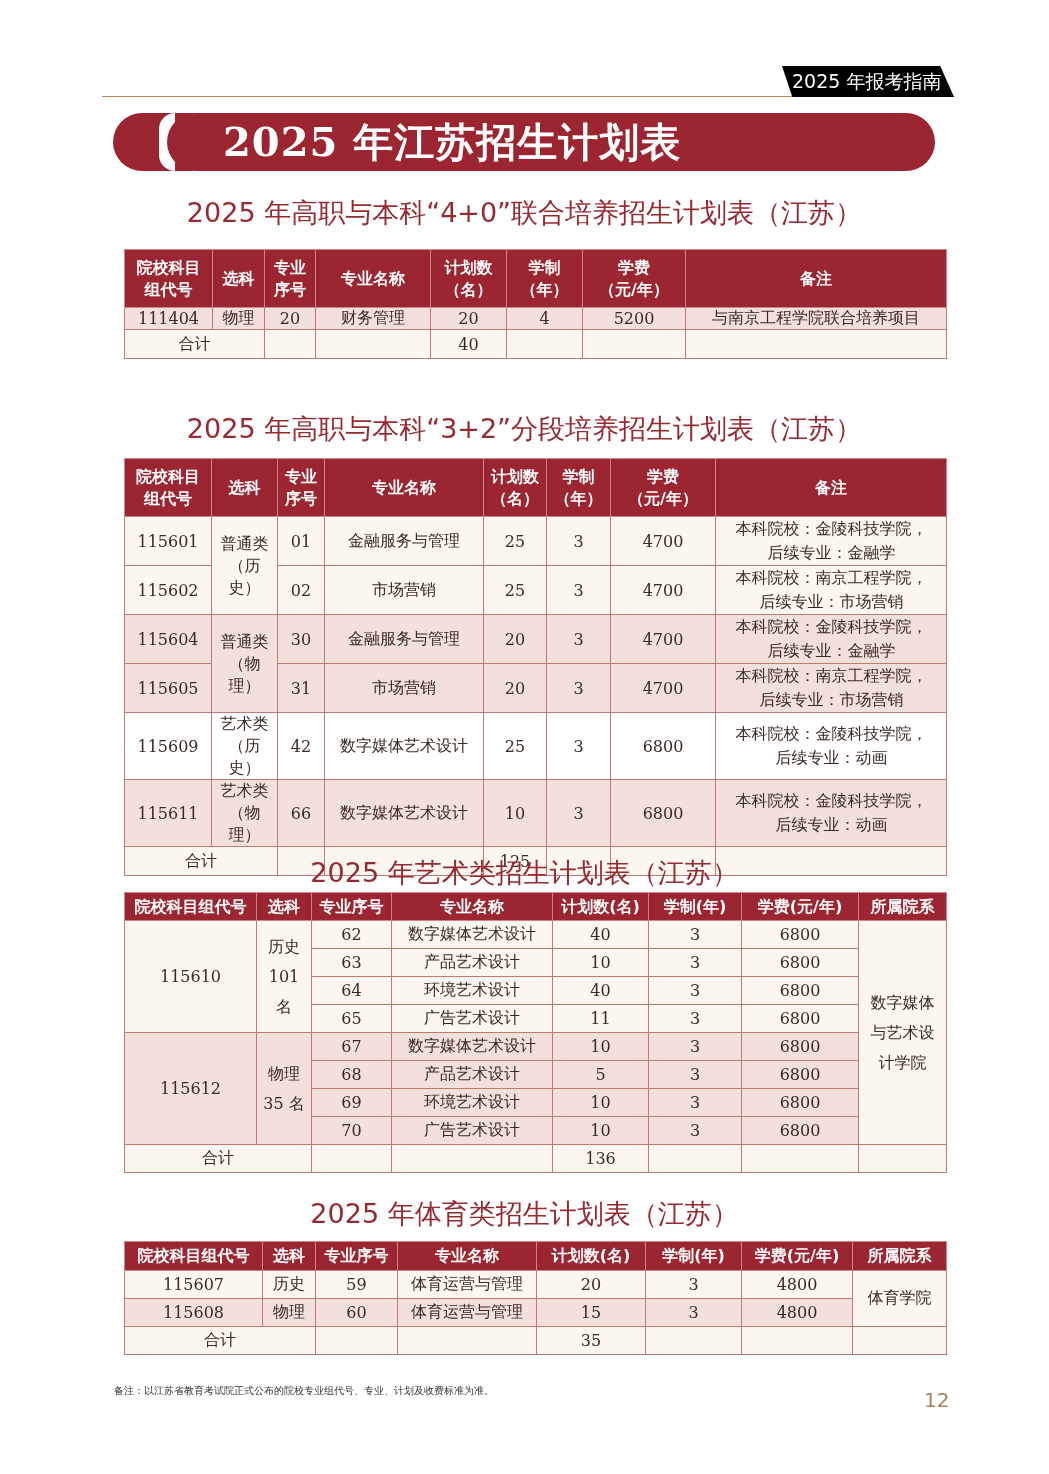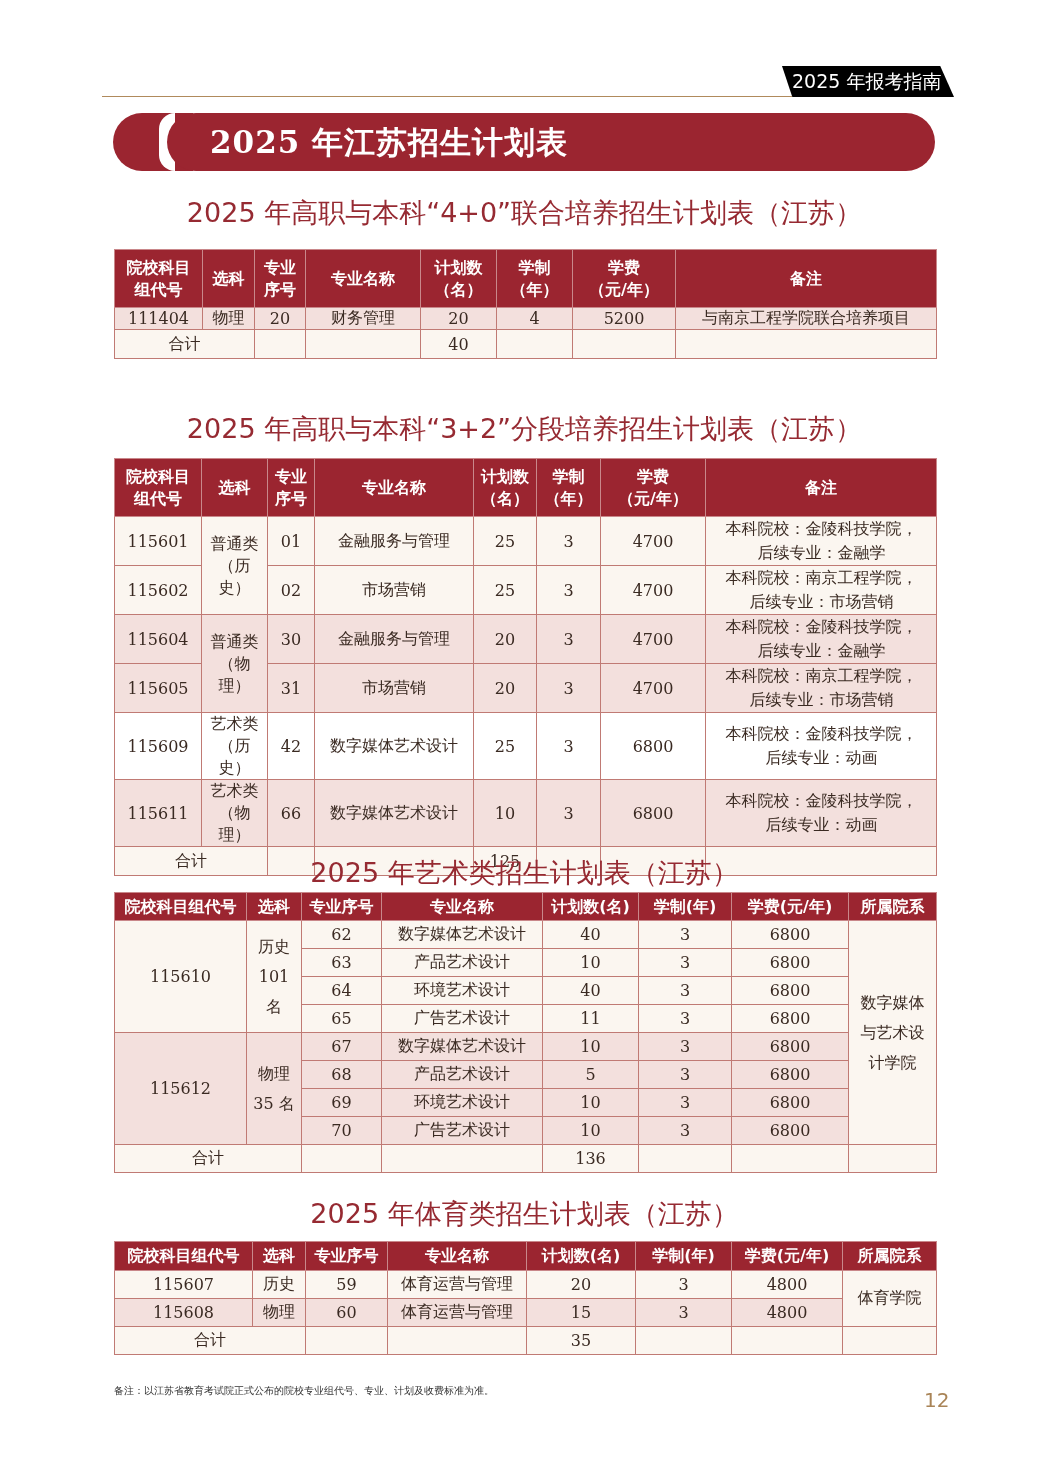--- a/index.html
+++ b/index.html
@@ -8,26 +8,26 @@
 
   .top-rule { position: absolute; left: 102px; top: 96px; width: 690px; height: 1px; background: #b08a5c; }
   .guide-tag { position: absolute; left: 782px; top: 66px; width: 172px; height: 31px; background: #000000;
     clip-path: polygon(0 0, 92% 0, 100% 100%, 6% 100%); color: #fff; font-family: "DejaVu Sans", sans-serif;
     font-size: 19px; line-height: 31px; padding-left: 10px; }
 
   .banner { position: absolute; left: 113px; top: 113px; width: 822px; height: 58px; }
   .banner .cap { position: absolute; left: 0; top: 0; width: 80px; height: 58px; background: #9b2530; border-radius: 29px 0 0 29px; }
   .banner .gap { position: absolute; left: 46px; top: 0; width: 16px; height: 58px; background: #fff; border-radius: 29px 0 0 29px; }
   .banner .body { position: absolute; left: 54px; top: 0; right: 0; height: 58px; background: #9b2530; border-radius: 29px 29px 29px 29px; }
-  .banner .title { position: absolute; left: 97px; top: 0; line-height: 58px; color: #fff; font-size: 31px; font-weight: bold; letter-spacing: 1px; }
+  .banner .title { position: absolute; left: 110px; top: 0; line-height: 58px; color: #fff; font-size: 40px; font-weight: bold; letter-spacing: 1px; }
 
   .section-title { position: absolute; left: 0; width: 1049px; text-align: center; color: #962a32;
     font-family: "DejaVu Sans", sans-serif; font-size: 27px; }
 
-  table { position: absolute; left: 114px; width: 822px; border-collapse: collapse; table-layout: fixed; border: 1.5px solid #c07a74; }
+  table { position: absolute; left: 124px; width: 822px; border-collapse: collapse; table-layout: fixed; border: 1.5px solid #c07a74; }
   th { background: #9b2530; color: #fff; font-family: "DejaVu Sans", sans-serif; font-weight: bold; font-size: 16px;
        border: 1px solid #c9878a; text-align: center; line-height: 22px; padding: 0 2px; }
   td { border: 1px solid #c07a74; text-align: center; font-size: 16px; color: #3a2a22; padding: 0 2px; }
   tr.light td { background: #fbf6f0; }
   tr.pink td { background: #f3e0dd; }
   tr.white td { background: #ffffff; }
   td.note { text-align: center; font-size: 16px; line-height: 24px; padding-left: 3px; }
   td.lightcell { background: #fbf6f0 !important; }
   td.sel { line-height: 22px; }
 

